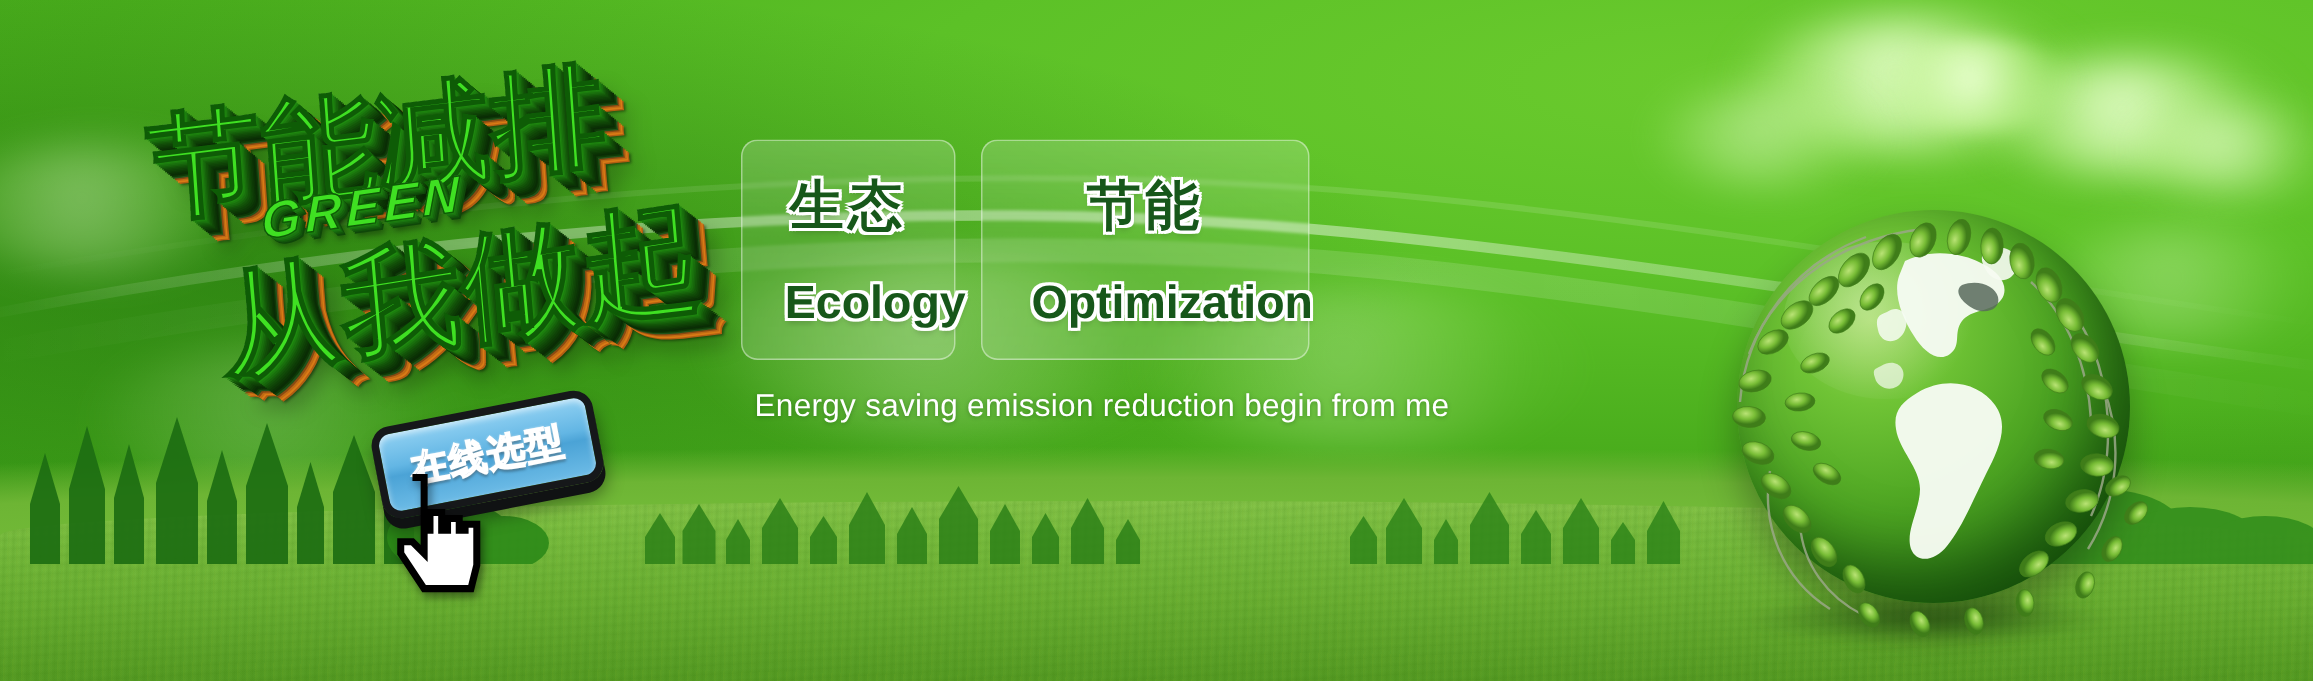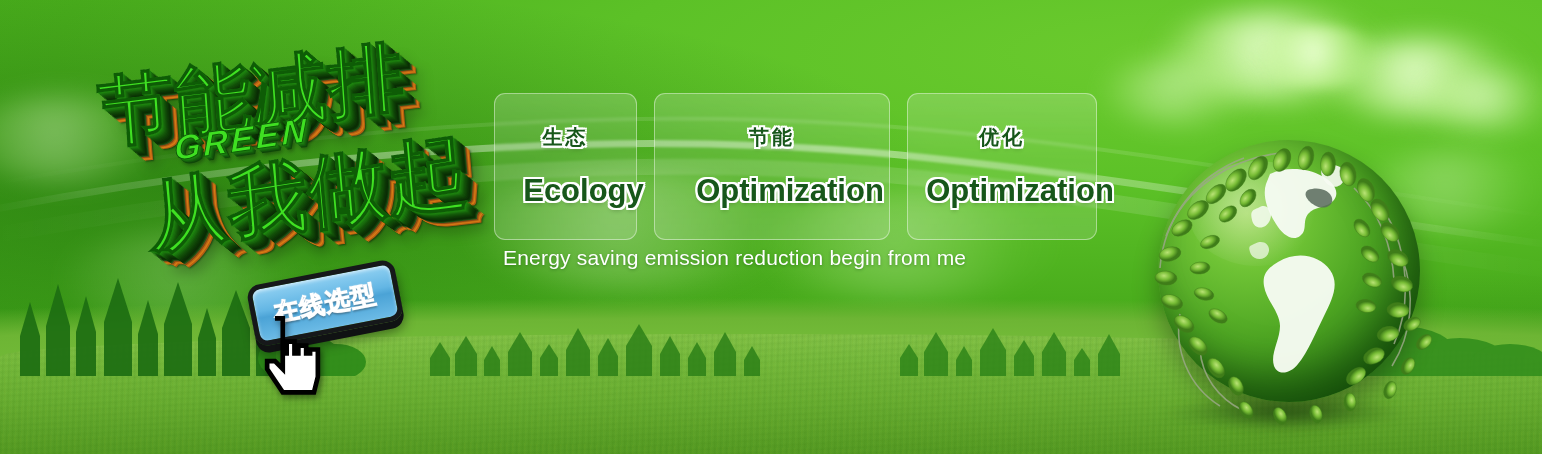--- a/index.html
+++ b/index.html
@@ -146,45 +146,45 @@
     position:relative;
     width:143px;
     height:147px;
     border-radius:11px;
     background:linear-gradient(180deg, rgba(255,255,255,.18) 0%, rgba(255,255,255,.09) 45%, rgba(255,255,255,.14) 100%);
     border:1px solid rgba(255,255,255,.42);
     display:flex; flex-direction:column; align-items:center; justify-content:center;
     gap:22px;
     backdrop-filter:blur(1px);
   }
-  .card.wide { width:236px; }
+  .card.wide { width:219px; }
   .card.w3 { width:190px; }
   .card-cn {
-    font-size:20px; font-weight:bold; letter-spacing:3px;
+    font-size:36px; font-weight:bold; letter-spacing:3px;
     color:#17571a;
     text-shadow:
       -2px -2px 0 #fff, 2px -2px 0 #fff, -2px 2px 0 #fff, 2px 2px 0 #fff,
       -2px 0 0 #fff, 2px 0 0 #fff, 0 -2px 0 #fff, 0 2px 0 #fff,
       0 3px 4px rgba(0,0,0,.22);
     white-space:nowrap;
   }
   .card-en {
     font-size:31px; font-weight:bold; letter-spacing:0px;
     color:#17571a;
     text-shadow:
       -2px -2px 0 #fff, 2px -2px 0 #fff, -2px 2px 0 #fff, 2px 2px 0 #fff,
       -2px 0 0 #fff, 2px 0 0 #fff, 0 -2px 0 #fff, 0 2px 0 #fff,
       0 3px 4px rgba(0,0,0,.22);
     white-space:nowrap;
     padding-left:36px;
   }
 
   
   .tagline {
-    position:absolute; left:503px; top:246px;
+    position:absolute; left:503px; top:259px;
     font-size:21px;
     color:#ffffff;
     letter-spacing:.2px;
     text-shadow:0 1px 3px rgba(0,60,0,.35);
     white-space:nowrap;
   }
 
   
   .globe-wrap {
     position:absolute; left:1140px; top:118px;
@@ -419,21 +419,17 @@
 
   <div class="cards">
     <div class="card">
       <div class="card-cn">生态</div>
       <div class="card-en">Ecology</div>
     </div>
     <div class="card wide">
       <div class="card-cn">节能</div>
       <div class="card-en">Optimization</div>
     </div>
-    <div class="card w3">
-      <div class="card-cn">优化</div>
-      <div class="card-en">Optimization</div>
-    </div>
   </div>
 
   <div class="tagline">Energy saving emission reduction begin from me</div>
 
 </div>
 
 </body></html>

